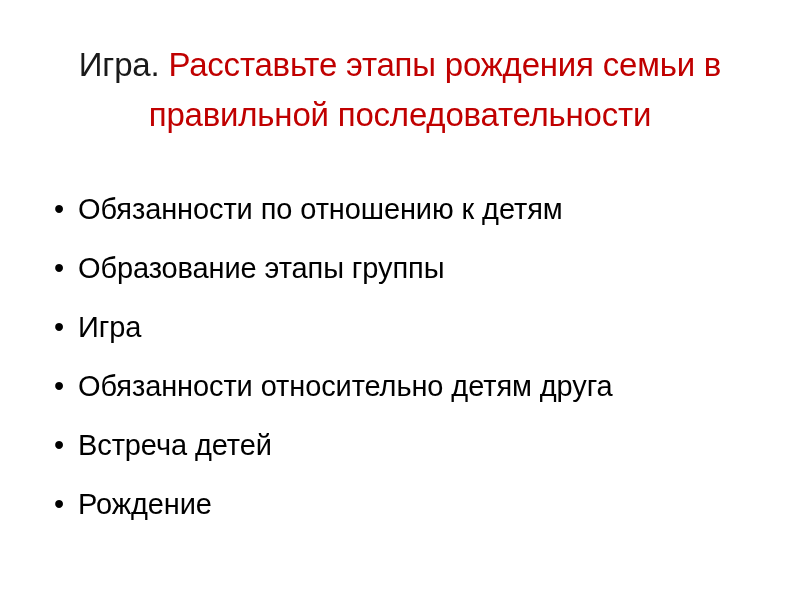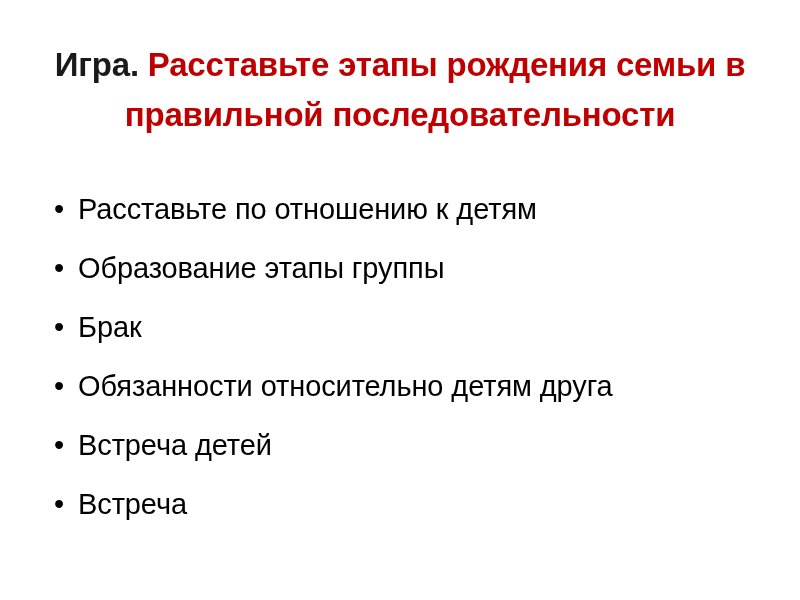--- a/index.html
+++ b/index.html
@@ -24,21 +24,21 @@
   }
 
   
   .slide-title {
     position: absolute;
     top: 18px;
     left: 30px;
     width: 740px;
     text-align: center;
     font-size: 33px;
-    font-weight: bold;
+    font-weight: normal;
     line-height: 50px;
     letter-spacing: -0.2px;
     color: #C00000;
   }
   .title-lead {
     color: #1A1A1A;
   }
   .title-rest {
     color: #C00000;
   }
@@ -84,43 +84,43 @@
 <div class="slide">
 
   <h1 class="slide-title">
     <span class="title-lead">Игра.</span><span class="title-rest"> Расставьте этапы рождения семьи в правильной последовательности</span>
   </h1>
 
   <ul class="bullet-list">
 
     <li class="bullet-item">
       <span class="bullet-marker">•</span>
-      <span class="bullet-text">Расставьте по отношению к детям</span>
+      <span class="bullet-text">Обязанности по отношению к детям</span>
     </li>
 
     <li class="bullet-item">
       <span class="bullet-marker">•</span>
       <span class="bullet-text">Образование этапы группы</span>
     </li>
 
     <li class="bullet-item">
       <span class="bullet-marker">•</span>
-      <span class="bullet-text">Брак</span>
+      <span class="bullet-text">Игра</span>
     </li>
 
     <li class="bullet-item">
       <span class="bullet-marker">•</span>
       <span class="bullet-text">Обязанности относительно детям друга</span>
     </li>
 
     <li class="bullet-item">
       <span class="bullet-marker">•</span>
       <span class="bullet-text">Встреча детей</span>
     </li>
 
     <li class="bullet-item">
       <span class="bullet-marker">•</span>
-      <span class="bullet-text">Встреча</span>
+      <span class="bullet-text">Рождение</span>
     </li>
 
   </ul>
 
 </div>
 
 </body></html>

